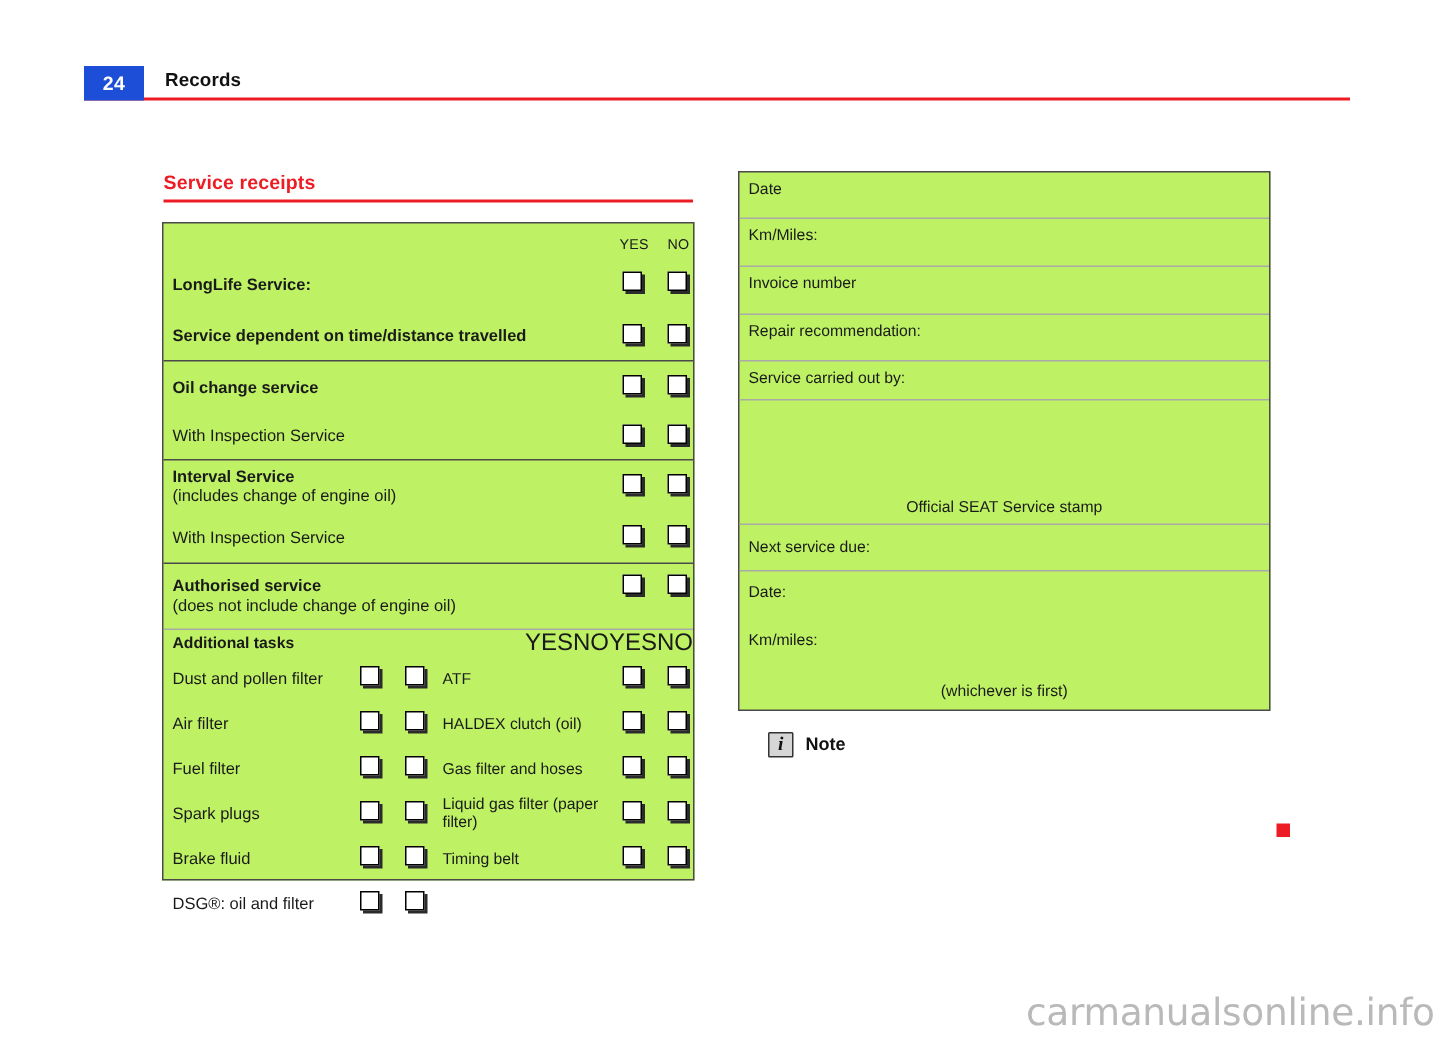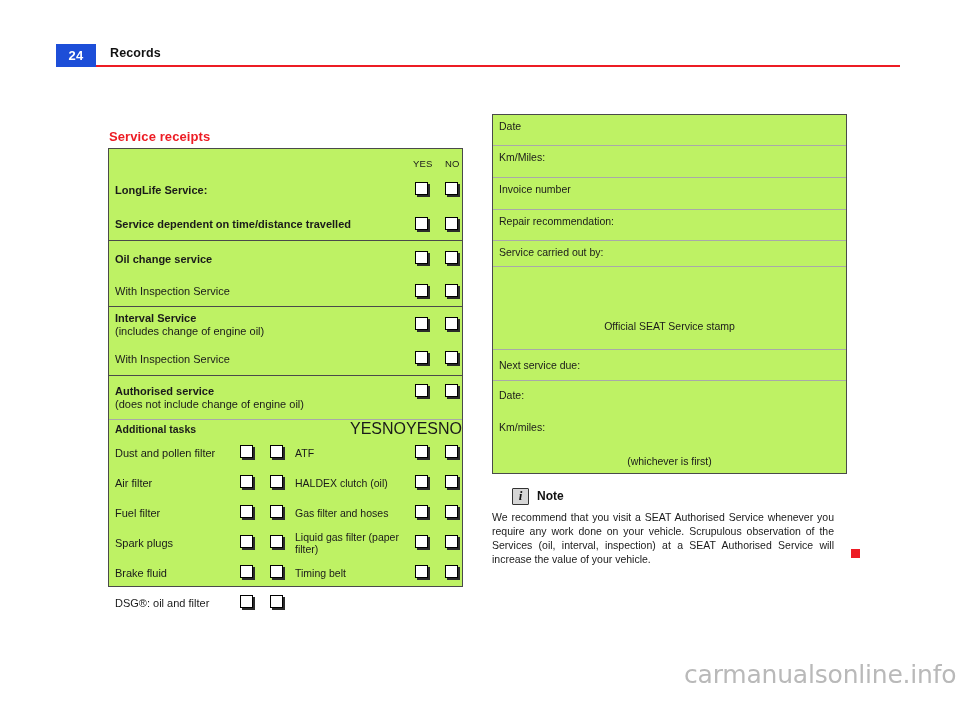--- a/index.html
+++ b/index.html
@@ -53,21 +53,21 @@
     font-size: 12.5px;
     font-weight: bold;
     color: #111111;
     letter-spacing: .1px;
   }
 
   
   .section-heading {
     position: absolute;
     left: 109px;
-    top: 129px;
+    top: 114px;
     width: 353px;
   }
   .section-heading .label {
     font-size: 13px;
     font-weight: bold;
     color: #ed1c24;
     letter-spacing: .1px;
     display: block;
     padding-bottom: 4px;
   }
@@ -398,34 +398,33 @@
   <div class="rt-row sep-thin" style="height:32px">
     <span class="lbl">Invoice number</span>
   </div>
   <div class="rt-row sep-thin" style="height:31px">
     <span class="lbl">Repair recommendation:</span>
   </div>
   <div class="rt-row sep-thin" style="height:26px">
     <span class="lbl">Service carried out by:</span>
   </div>
   <div class="rt-row sep-thin" style="height:83px">
-    <span class="centered" style="bottom:17px">Official SEAT Service stamp</span>
+    <span class="centered" style="bottom:5px">Official SEAT Service stamp</span>
   </div>
   <div class="rt-row sep-thin" style="height:31px">
     <span class="lbl" style="top:9px">Next service due:</span>
   </div>
   <div class="rt-row" style="height:91px">
     <span class="lbl" style="top:8px">Date:</span>
     <span class="lbl" style="top:40px">Km/miles:</span>
     <span class="centered" style="bottom:5px">(whichever is first)</span>
   </div>
 </div>
 
 <div id="note-block">
   <div class="note-head">
     <span class="info-icon"></span>
     <span class="note-title">Note</span>
   </div>
-  <div class="note-body">We recommend that you visit a SEAT Authorised Service whenever you require any work done on your vehicle. Scrupulous observation of the Services (oil, interval, inspection) at a SEAT Authorised Service will increase the value of your vehicle.</div>
 </div>
 <div class="end-marker"></div>
 
 <div class="watermark">carmanualsonline.info</div>
 
 </body></html>

